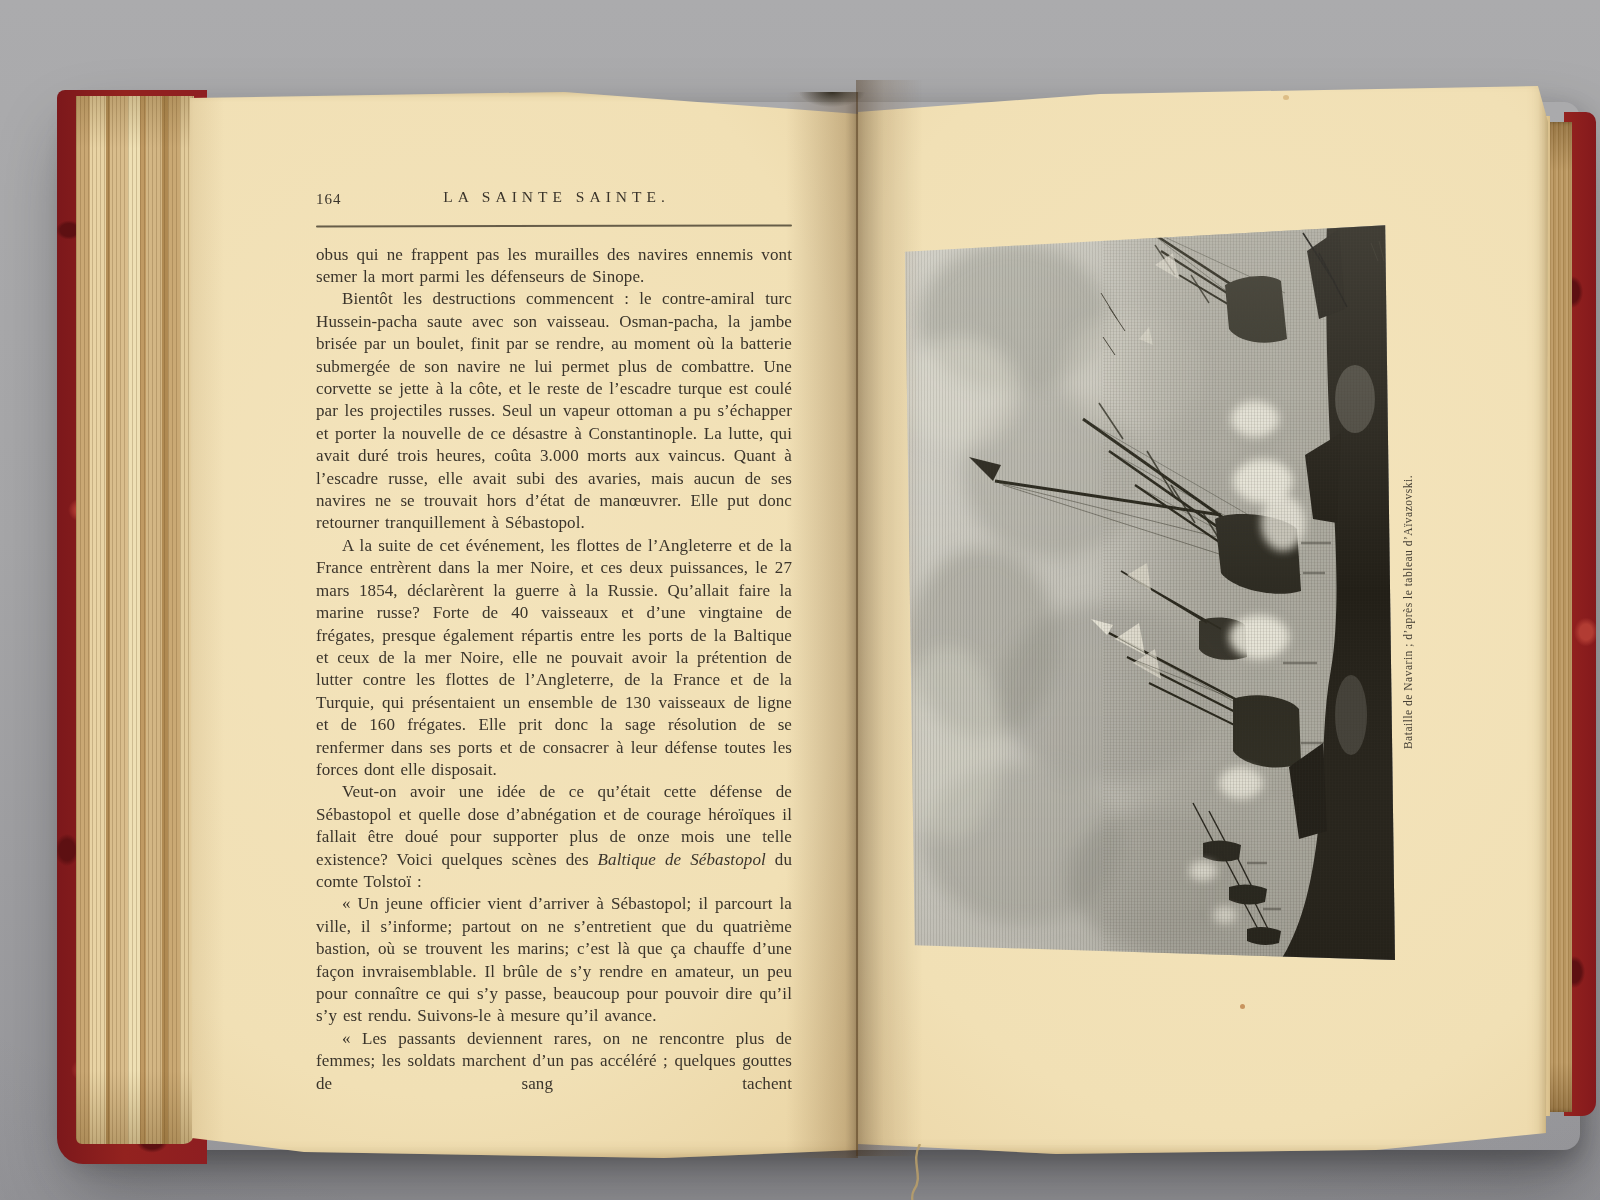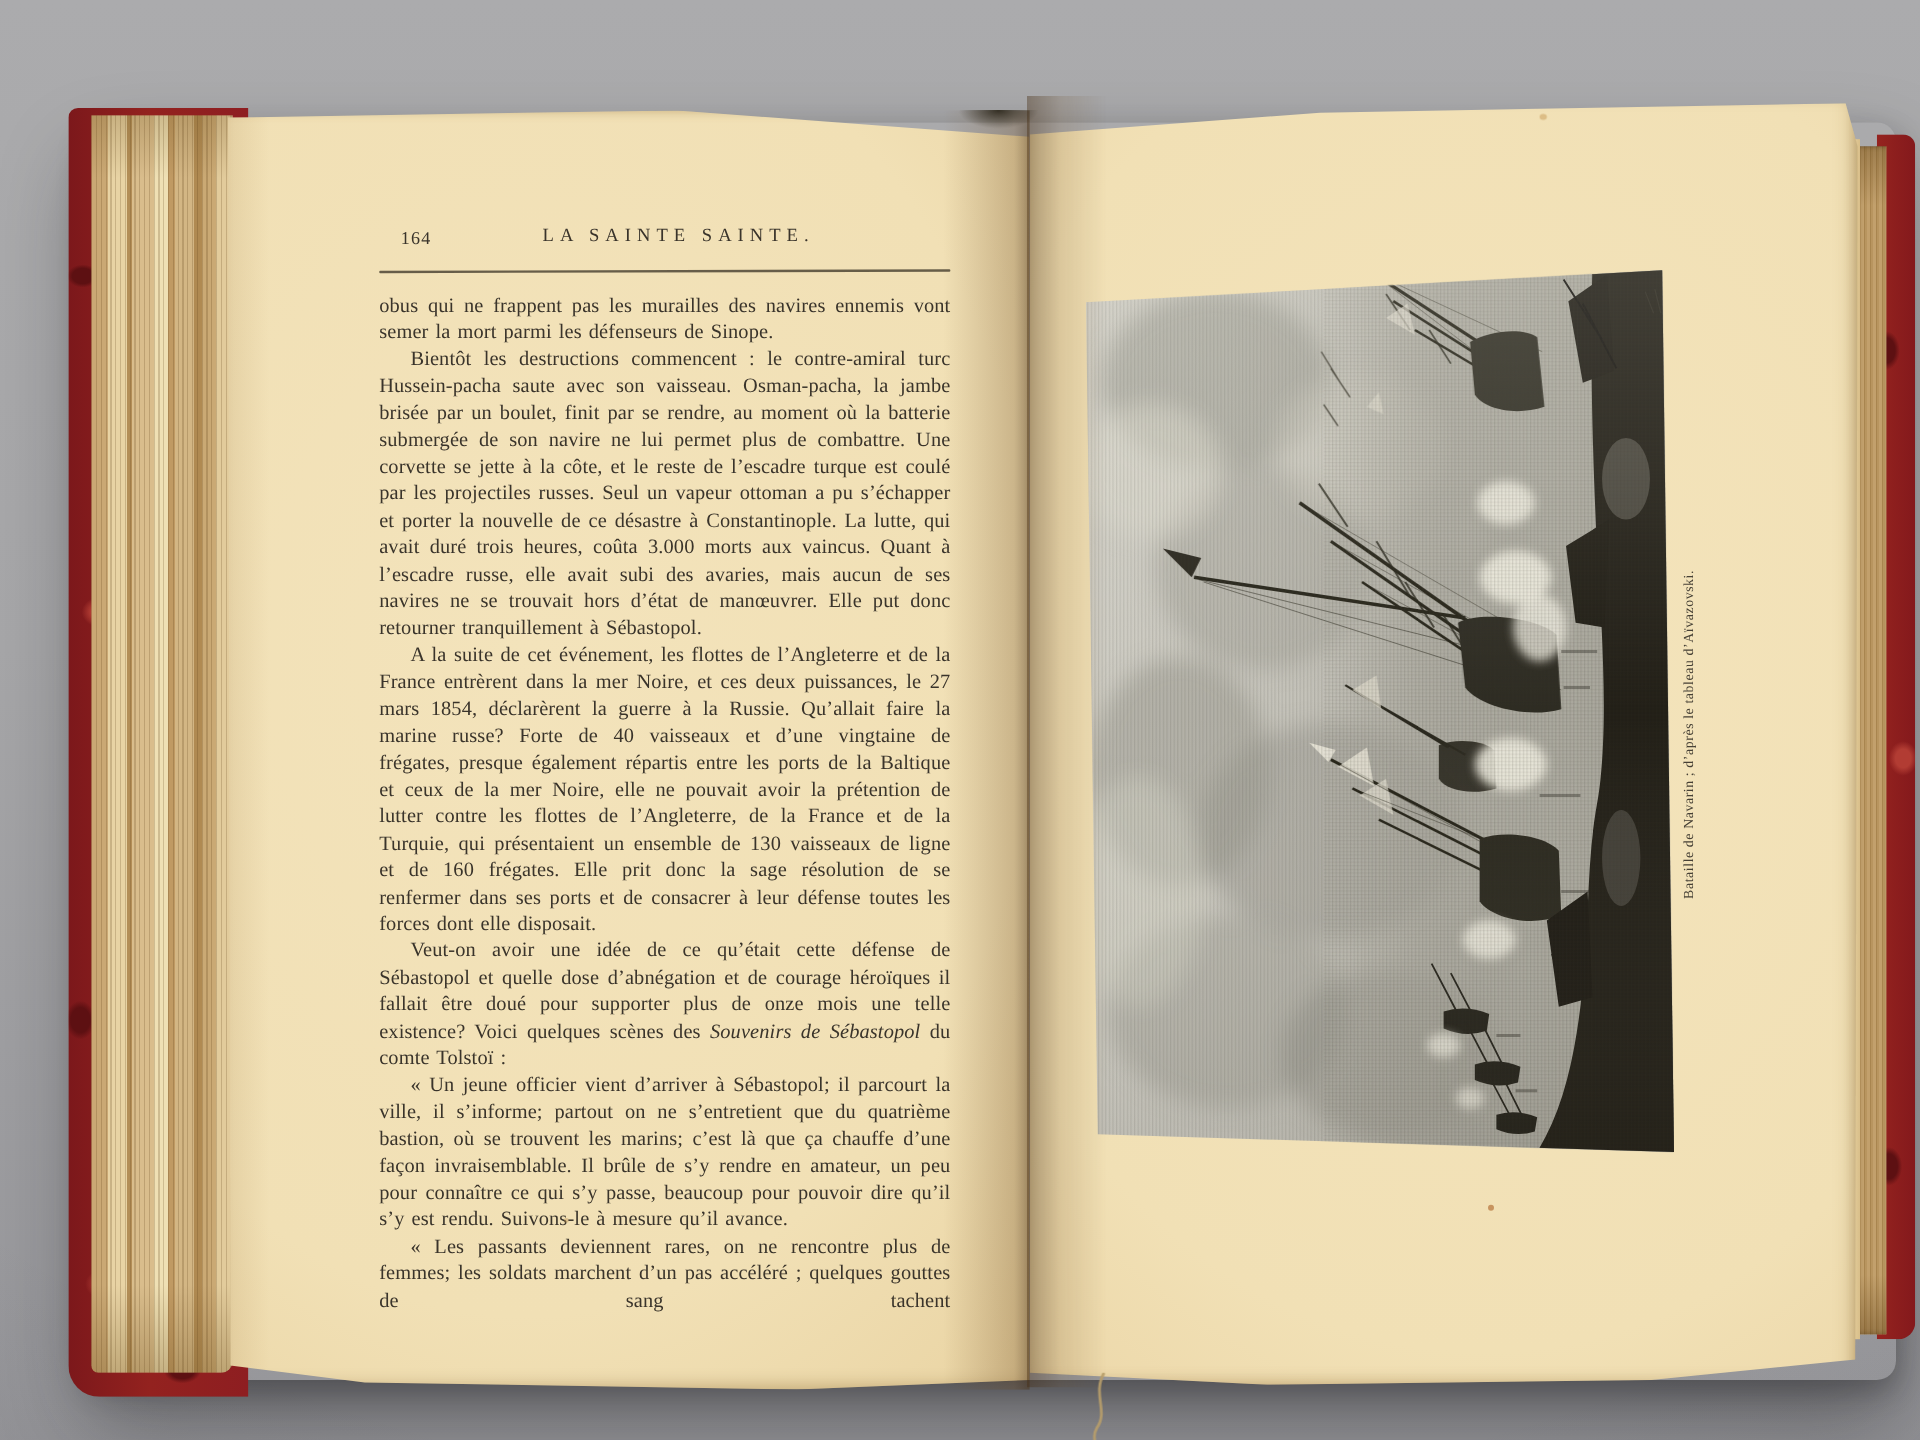--- a/index.html
+++ b/index.html
@@ -56,21 +56,21 @@
       radial-gradient(120% 95% at 55% 45%,#f4e4bc 0%,var(--page-cream) 55%,#e9d2a1 85%,#ddc28b 100%);
     box-shadow:inset 0 -8px 14px -6px rgba(130,95,40,.45), inset -10px 0 16px -8px rgba(130,95,40,.5), inset 0 8px 12px -7px rgba(130,95,40,.35);}
   .gutter-shade-left{position:absolute;left:786px;top:92px;width:72px;height:1066px;
     background:linear-gradient(90deg,rgba(110,75,30,0),rgba(105,70,28,.28) 82%,rgba(70,45,18,.45));}
   .gutter-shade-right{position:absolute;left:856px;top:80px;width:66px;height:1076px;
     background:linear-gradient(90deg,rgba(70,45,18,.40),rgba(105,70,28,.16) 42%,rgba(105,70,28,0));}
   .spine-notch{position:absolute;left:788px;top:92px;width:88px;height:20px;
     background:radial-gradient(50% 100% at 50% 0,rgba(35,30,18,.85),rgba(35,30,18,0) 75%);}
   
   .folio{position:absolute;left:132px;top:96px;width:476px;color:var(--ink);}
-  .folio-header{position:relative;height:24px;margin-left:18px;}
+  .folio-header{position:relative;height:24px;}
   .page-num{position:absolute;left:0;top:3px;font-size:15px;letter-spacing:1px;}
   .running-title{text-align:center;font-size:15.5px;letter-spacing:5px;padding-left:5px;}
   .rule{margin-top:13px;height:1.6px;background:rgba(68,60,45,.8);border-radius:1px;transform:rotate(-.15deg);}
   .bodytext{margin-top:17px;font-size:17px;line-height:22.4px;text-align:justify;word-spacing:1.5px;letter-spacing:.1px;hyphens:auto;}
   .bodytext p{margin:0;}
   .bodytext p.ind{text-indent:26px;}
   .bodytext p.justify-last{text-align-last:justify;}
   .italic{font-style:italic;}
   
   .plate{position:absolute;left:903px;top:223px;width:492px;height:740px;
@@ -101,21 +101,21 @@
     <div class="folio">
       <div class="folio-header">
         <span class="page-num">164</span>
         <div class="running-title">LA SAINTE SAINTE.</div>
       </div>
       <div class="rule"></div>
       <div class="bodytext">
         <p>obus qui ne frappent pas les murailles des navires ennemis vont semer la mort parmi les défenseurs de Sinope.</p>
         <p class="ind">Bientôt les destructions commencent : le contre-amiral turc Hussein-pacha saute avec son vaisseau. Osman-pacha, la jambe brisée par un boulet, finit par se rendre, au moment où la batterie submergée de son navire ne lui permet plus de combattre. Une corvette se jette à la côte, et le reste de l’escadre turque est coulé par les projectiles russes. Seul un vapeur ottoman a pu s’échapper et porter la nouvelle de ce désastre à Constantinople. La lutte, qui avait duré trois heures, coûta 3.000 morts aux vaincus. Quant à l’escadre russe, elle avait subi des avaries, mais aucun de ses navires ne se trouvait hors d’état de manœuvrer. Elle put donc retourner tranquillement à Sébastopol.</p>
         <p class="ind">A la suite de cet événement, les flottes de l’Angleterre et de la France entrèrent dans la mer Noire, et ces deux puissances, le 27 mars 1854, déclarèrent la guerre à la Russie. Qu’allait faire la marine russe? Forte de 40 vaisseaux et d’une vingtaine de frégates, presque également répartis entre les ports de la Baltique et ceux de la mer Noire, elle ne pouvait avoir la prétention de lutter contre les flottes de l’Angleterre, de la France et de la Turquie, qui présentaient un ensemble de 130 vaisseaux de ligne et de 160 frégates. Elle prit donc la sage résolution de se renfermer dans ses ports et de consacrer à leur défense toutes les forces dont elle disposait.</p>
-        <p class="ind"><span>Veut-on avoir une idée de ce qu’était cette défense de Sébastopol et quelle dose d’abnégation et de courage héroïques il fallait être doué pour supporter plus de onze mois une telle existence? Voici quelques scènes des </span><span class="italic">Souvenirs de Sébastopol</span><span> du comte Tolstoï :</span></p>
+        <p class="ind"><span>Veut-on avoir une idée de ce qu’était cette défense de Sébastopol et quelle dose d’abnégation et de courage héroïques il fallait être doué pour supporter plus de onze mois une telle existence? Voici quelques scènes des </span><span class="italic">Baltique de Sébastopol</span><span> du comte Tolstoï :</span></p>
         <p class="ind">« Un jeune officier vient d’arriver à Sébastopol; il parcourt la ville, il s’informe; partout on ne s’entretient que du quatrième bastion, où se trouvent les marins; c’est là que ça chauffe d’une façon invraisemblable. Il brûle de s’y rendre en amateur, un peu pour connaître ce qui s’y passe, beaucoup pour pouvoir dire qu’il s’y est rendu. Suivons-le à mesure qu’il avance.</p>
         <p class="ind justify-last">« Les passants deviennent rares, on ne rencontre plus de femmes; les soldats marchent d’un pas accéléré ; quelques gouttes de sang tachent</p>
       </div>
     </div>
   </div>
 
   <div class="page-right"></div>
 
   <div class="plate">
     <svg viewBox="0 0 492 740" preserveAspectRatio="none">

